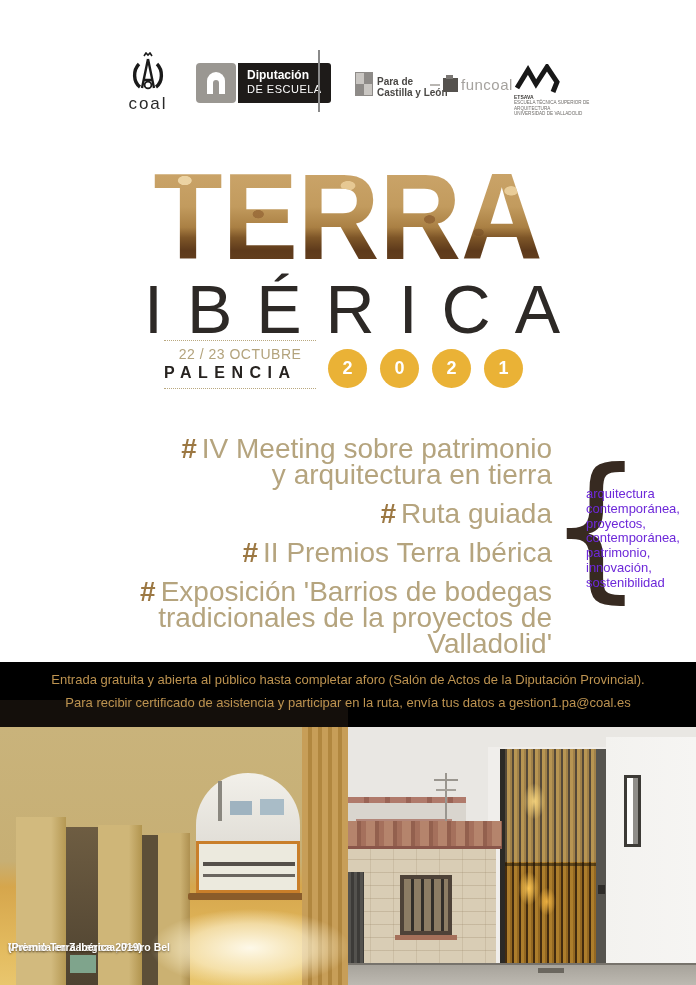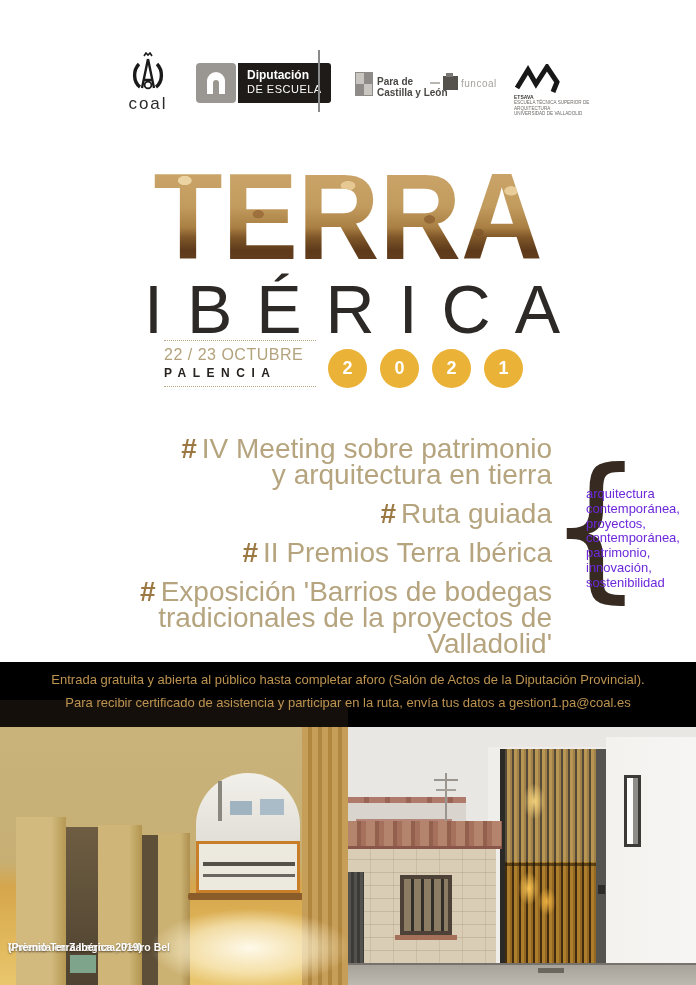--- a/index.html
+++ b/index.html
@@ -21,21 +21,21 @@
   .logo-divider{position:absolute;left:318px;top:50px;width:2px;height:62px;background:#8a8a8a;}
   .junta{position:absolute;left:355px;top:70px;display:flex;align-items:flex-start;}
   .junta-shield{width:16px;height:22px;border:1px solid #8e8b88;display:grid;grid-template-columns:1fr 1fr;grid-template-rows:1fr 1fr;margin-top:2px;}
   .junta-shield i{display:block;}
   .q1{background:#c9c6c2;} .q2{background:#8e8b88;} .q3{background:#8e8b88;} .q4{background:#c9c6c2;}
   .junta-text{font-size:10px;font-weight:bold;color:#4a4845;line-height:11px;margin-left:4px;margin-top:6px;}
   .funcoal{position:absolute;left:430px;top:76px;display:flex;align-items:center;}
   .funcoal-dash{width:10px;height:2px;background:#b9b6b2;margin-right:3px;}
   .funcoal-icon{width:15px;height:14px;background:#55524e;position:relative;}
   .funcoal-icon::after{content:"";position:absolute;left:3px;top:-3px;width:7px;height:4px;background:#7a7774;}
-  .funcoal-word{font-size:10px;color:#a5a29e;margin-left:3px;letter-spacing:.5px;}
+  .funcoal-word{font-size:15px;color:#a5a29e;margin-left:3px;letter-spacing:.5px;}
   .etsava{position:absolute;left:514px;top:64px;width:120px;}
   .etsava svg{display:block;}
   .etsava-sub{font-size:5px;color:#6e6b68;line-height:6px;transform:scale(.92);transform-origin:left top;}
   .etsava-name{font-weight:bold;font-size:5.5px;color:#3a3835;}
 
   
   .terra{position:absolute;left:144px;top:152px;width:408px;margin:0;text-align:center;
          font-weight:800;font-size:113px;line-height:120px;letter-spacing:0px;
          transform:scaleY(1.08);transform-origin:center top;
          color:#7a5229;
@@ -50,22 +50,22 @@
            radial-gradient(12px 8px  at 82% 62%, rgba(118,78,38,.55) 40%, transparent 46%),
            linear-gradient(180deg,#cfa96f 0%,#c29b5e 42%,#aa8044 58%,#7e5628 66%,#5e3a1b 76%,#6b4523 100%);}
   @supports ((-webkit-background-clip:text) or (background-clip:text)){
     .terra{-webkit-background-clip:text;background-clip:text;color:transparent;}
   }
   .iberica{position:absolute;left:144px;top:280px;width:408px;text-align:right;
            font-size:68px;font-weight:400;color:#2d2926;letter-spacing:24px;margin-right:-24px;line-height:58px;}
   .date-box{position:absolute;left:164px;top:340px;width:152px;
             border-top:1px dotted #b9a87f;border-bottom:1px dotted #b9a87f;
             padding:5px 0 6px 0;text-align:left;}
-  .dates{font-size:16px;color:#b3a37c;letter-spacing:.5px;white-space:nowrap;}
-  .city{font-size:12px;font-weight:bold;color:#272320;letter-spacing:6.5px;margin-top:2px;white-space:nowrap;}
+  .dates{font-size:14px;color:#b3a37c;letter-spacing:.5px;white-space:nowrap;text-align:center;}
+  .city{font-size:16px;font-weight:bold;color:#272320;letter-spacing:6.5px;margin-top:2px;white-space:nowrap;}
   .year-circles{position:absolute;left:328px;top:349px;display:flex;gap:13px;}
   .yc{width:39px;height:39px;border-radius:50%;background:#eab236;color:#ffffff;
       font-size:18px;font-weight:bold;display:flex;align-items:center;justify-content:center;}
 
   
   .agenda{position:absolute;left:40px;top:436px;width:512px;text-align:right;
           font-size:28px;color:#b5a47e;line-height:26px;}
   .ag-item{margin-bottom:13px;}
   .ag-item:last-child{margin-bottom:0;}
   .hash{font-weight:bold;color:#9c7843;margin-right:5px;}

